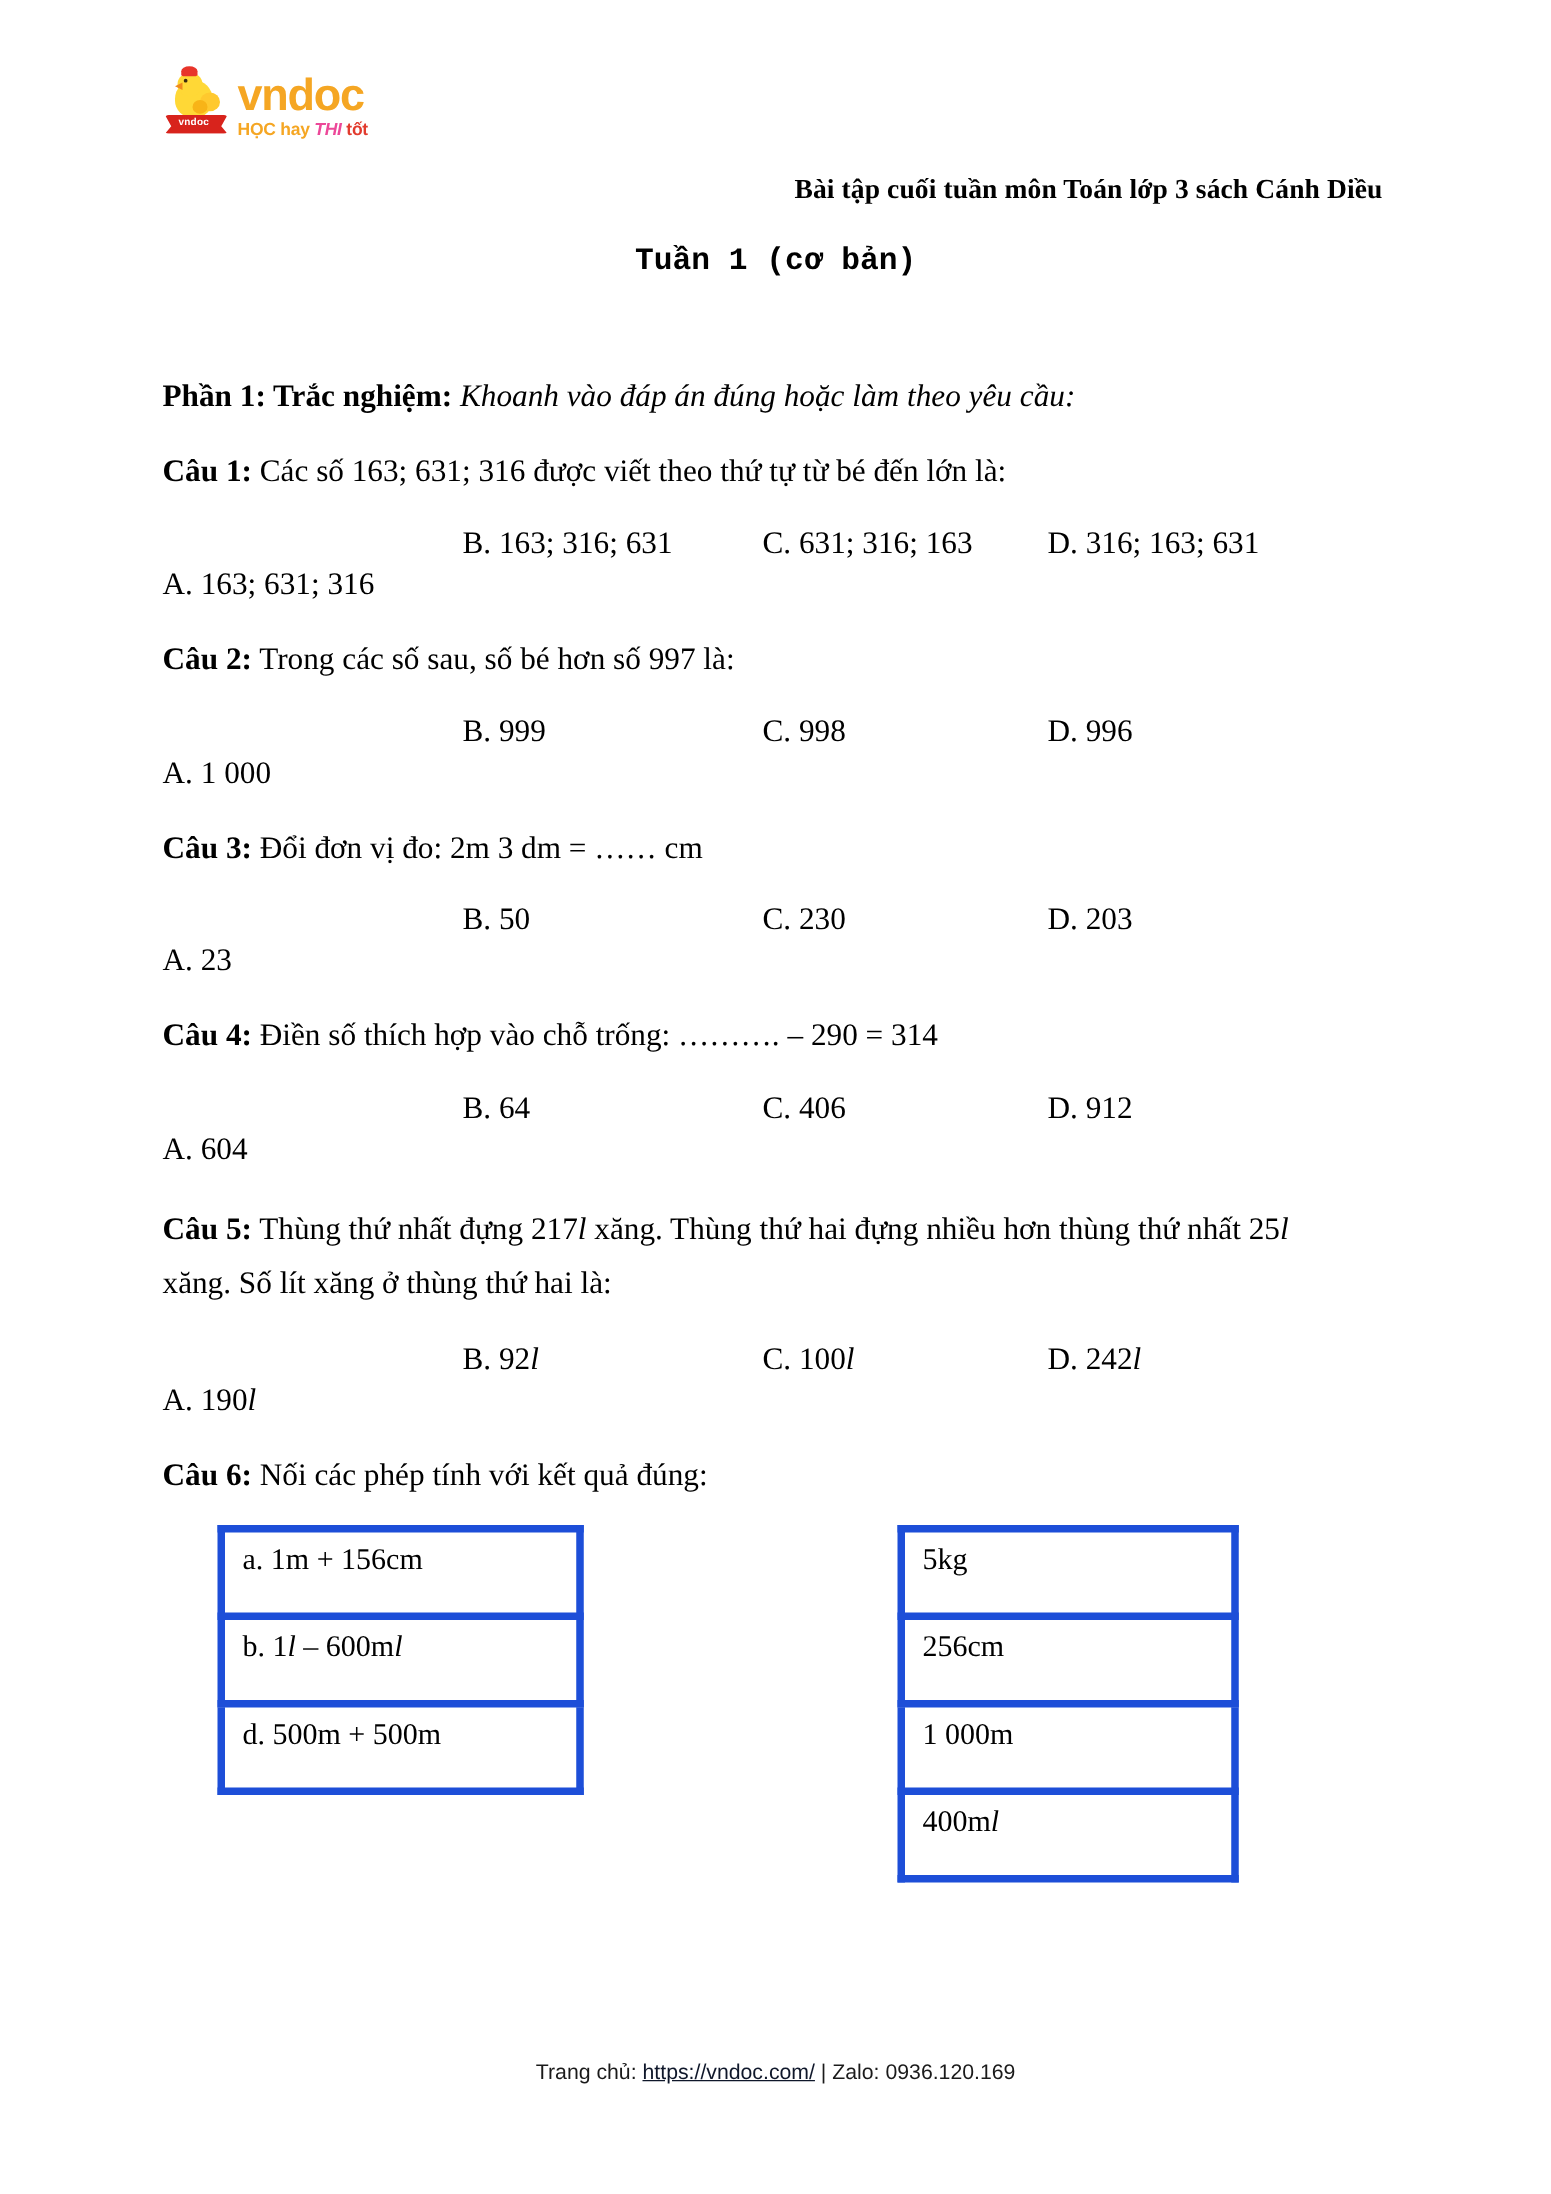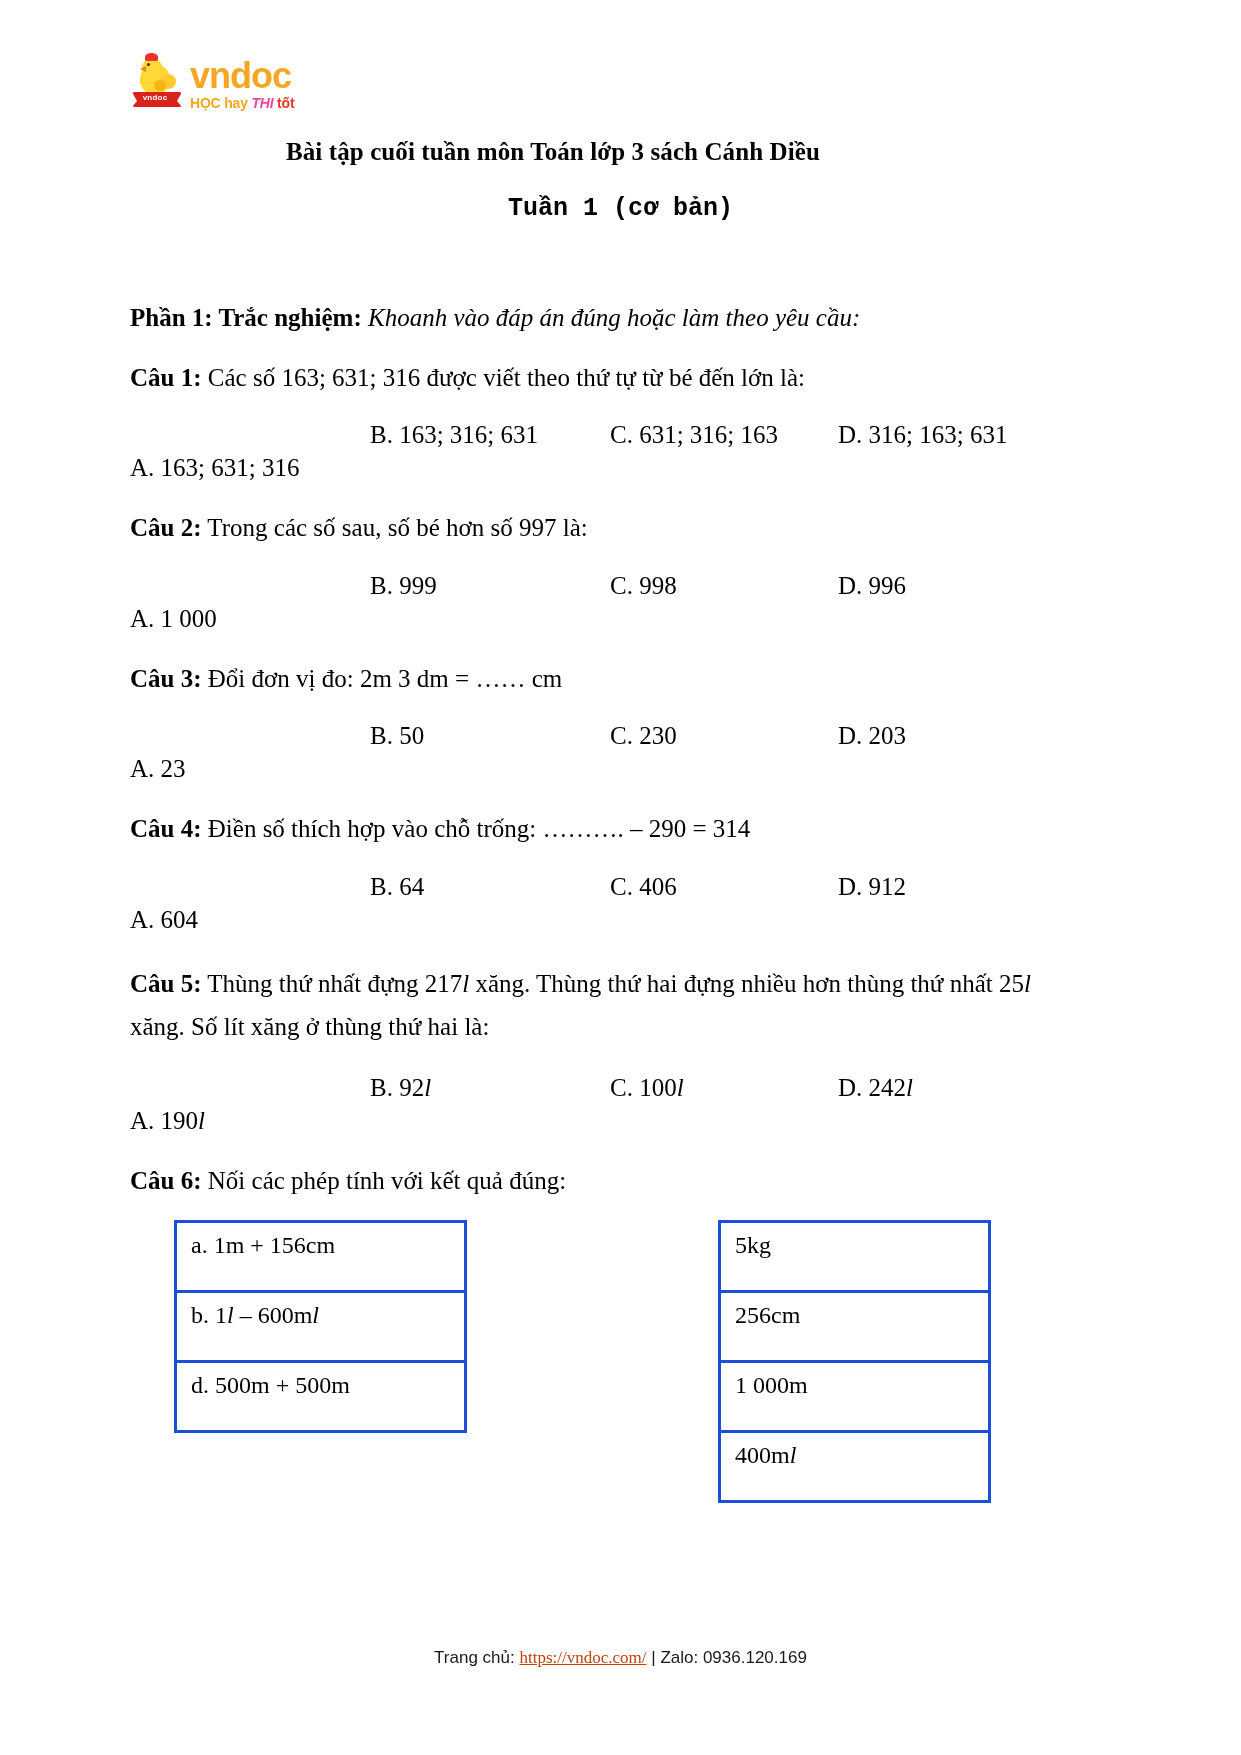--- a/index.html
+++ b/index.html
@@ -152,22 +152,22 @@
   .logo-sub .s-hay { color: #F5A623; }
   .logo-sub .s-thi { color: #ec4899; font-style: italic; }
   .logo-sub .s-tot { color: #E23B2E; }
 
   
   .doc-title {
     position: absolute;
     left: 0;
     top: 138px;
     width: 1106px;
-    text-align: center;
-    font-size: 25px;
+    text-align: right;
+    font-size: 22px;
     font-weight: bold;
     letter-spacing: 0.1px;
   }
   .doc-subtitle {
     position: absolute;
     left: 0;
     top: 194px;
     width: 1241px;
     text-align: center;
     font-size: 25px;
@@ -229,44 +229,43 @@
     left: 44px;
     top: 0;
     width: 293px;
   }
   .match-right {
     left: 588px;
     top: 0;
     width: 273px;
   }
   .match-table td {
-    border: 3px solid #1d4ed8;
+    border: 6px solid #1d4ed8;
     height: 70px;
     padding: 8px 12px 8px 14px;
     font-size: 24px;
     vertical-align: top;
     line-height: 1.2;
     box-sizing: border-box;
   }
 
   
   .footer {
     position: absolute;
     left: 0;
     top: 1648px;
     width: 1241px;
     text-align: center;
     font-family: "Liberation Sans", sans-serif;
     font-size: 17px;
     color: #1a1a1a;
   }
   .footer a, .footer .link {
-    color: #c2410c;
+    color: #0f172a;
     text-decoration: underline;
-    font-family: Liberation Serif, serif;
   }
   .footer .sep { color: #1a1a1a; }
 </style>
 </head>
 <body>
 
 <div class="page">
 
   <div class="logo-block">
     <div class="logo-mascot">

